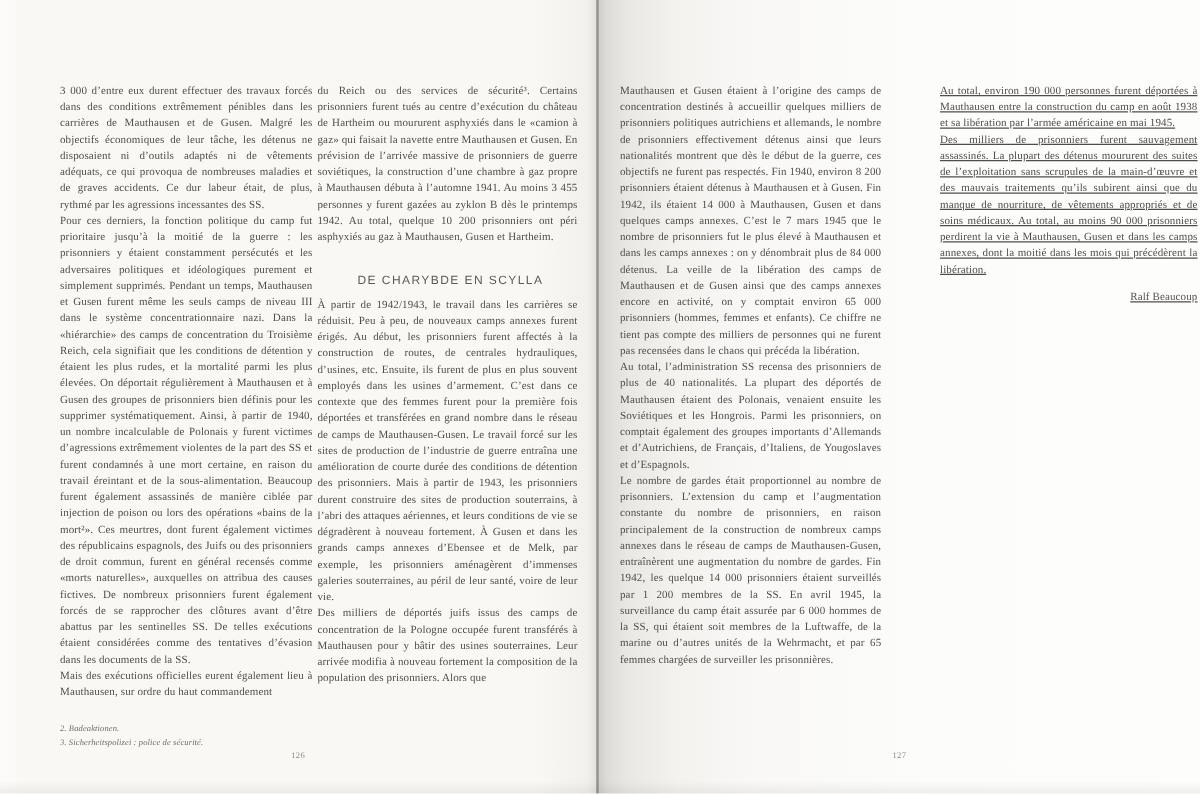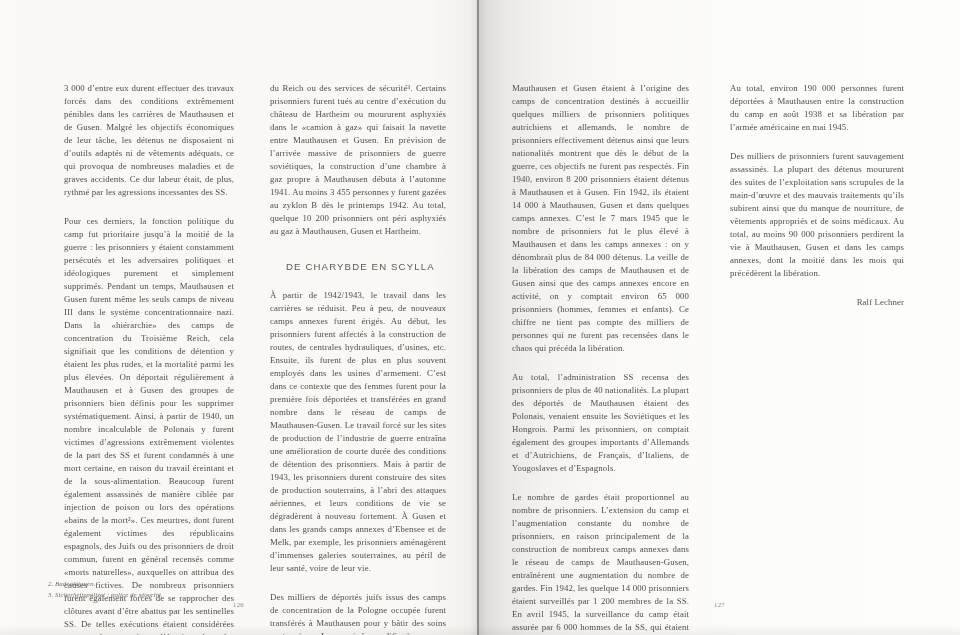--- a/index.html
+++ b/index.html
@@ -19,25 +19,25 @@
   }
   .gutter-line{position:absolute;left:477px;top:0;width:2px;height:635px;background:#8e8e8c;}
   .bottom-shade{position:absolute;left:0;bottom:0;width:960px;height:10px;
     background:linear-gradient(180deg,rgba(70,68,62,0) 0%,rgba(70,68,62,0.08) 100%);}
 
   .col{
     position:absolute;top:66px;
     font-size:8.8px;line-height:13px;letter-spacing:.1px;
     color:#514e4a;text-align:justify;
   }
-  .col p{margin:16px;hyphens:auto;}
+  .col p{margin:0;hyphens:auto;}
   #col1{left:48px;width:202px;}
   #col2{left:254px;width:208px;}
   #col3{left:496px;width:209px;}
-  #col4{left:714px;width:206px;}
+  #col4{left:752px;width:206px;text-decoration:underline;}
 
   .section-heading{
     font-family:"Liberation Sans","DejaVu Sans",sans-serif;
     font-size:9.6px;font-weight:400;letter-spacing:1.15px;
     color:#5d5a56;margin:22px 0 6px 0;text-align:left;padding-left:32px;
   }
   .attribution{text-align:right;margin-top:9px !important;color:#56534f;}
 
   .footnotes{
     position:absolute;left:48px;top:579px;width:220px;
@@ -58,39 +58,40 @@
 
 <div class="spread">
 
   <div class="page page-left"></div>
   <div class="page page-right"></div>
   <div class="gutter-line"></div>
 
   <div class="col" id="col1">
     <p>3&nbsp;000 d’entre eux durent effectuer des travaux forcés dans des conditions extrêmement pénibles dans les carrières de Mauthausen et de Gusen. Malgré les objectifs économiques de leur tâche, les détenus ne disposaient ni d’outils adaptés ni de vêtements adéquats, ce qui provoqua de nombreuses maladies et de graves accidents. Ce dur labeur était, de plus, rythmé par les agressions incessantes des SS.</p>
     <p>Pour ces derniers, la fonction politique du camp fut prioritaire jusqu’à la moitié de la guerre&nbsp;: les prisonniers y étaient constamment persécutés et les adversaires politiques et idéologiques purement et simplement supprimés. Pendant un temps, Mauthausen et Gusen furent même les seuls camps de niveau III dans le système concentrationnaire nazi. Dans la «hiérarchie» des camps de concentration du Troisième Reich, cela signifiait que les conditions de détention y étaient les plus rudes, et la mortalité parmi les plus élevées. On déportait régulièrement à Mauthausen et à Gusen des groupes de prisonniers bien définis pour les supprimer systématiquement. Ainsi, à partir de 1940, un nombre incalculable de Polonais y furent victimes d’agressions extrêmement violentes de la part des SS et furent condamnés à une mort certaine, en raison du travail éreintant et de la sous-alimentation. Beaucoup furent également assassinés de manière ciblée par injection de poison ou lors des opérations «bains de la mort²». Ces meurtres, dont furent également victimes des républicains espagnols, des Juifs ou des prisonniers de droit commun, furent en général recensés comme «morts naturelles», auxquelles on attribua des causes fictives. De nombreux prisonniers furent également forcés de se rapprocher des clôtures avant d’être abattus par les sentinelles SS. De telles exécutions étaient considérées comme des tentatives d’évasion dans les documents de la SS.</p>
+    <p>Mais des exécutions officielles eurent également lieu à Mauthausen, sur ordre du haut commandement</p>
   </div>
 
   <div class="col" id="col2">
     <p>du Reich ou des services de sécurité³. Certains prisonniers furent tués au centre d’exécution du château de Hartheim ou moururent asphyxiés dans le «camion à gaz» qui faisait la navette entre Mauthausen et Gusen. En prévision de l’arrivée massive de prisonniers de guerre soviétiques, la construction d’une chambre à gaz propre à Mauthausen débuta à l’automne 1941. Au moins 3&nbsp;455 personnes y furent gazées au zyklon B dès le printemps 1942. Au total, quelque 10&nbsp;200 prisonniers ont péri asphyxiés au gaz à Mauthausen, Gusen et Hartheim.</p>
     <h2 class="section-heading">DE CHARYBDE EN SCYLLA</h2>
     <p>À partir de 1942/1943, le travail dans les carrières se réduisit. Peu à peu, de nouveaux camps annexes furent érigés. Au début, les prisonniers furent affectés à la construction de routes, de centrales hydrauliques, d’usines, etc. Ensuite, ils furent de plus en plus souvent employés dans les usines d’armement. C’est dans ce contexte que des femmes furent pour la première fois déportées et transférées en grand nombre dans le réseau de camps de Mauthausen-Gusen. Le travail forcé sur les sites de production de l’industrie de guerre entraîna une amélioration de courte durée des conditions de détention des prisonniers. Mais à partir de 1943, les prisonniers durent construire des sites de production souterrains, à l’abri des attaques aériennes, et leurs conditions de vie se dégradèrent à nouveau fortement. À Gusen et dans les grands camps annexes d’Ebensee et de Melk, par exemple, les prisonniers aménagèrent d’immenses galeries souterraines, au péril de leur santé, voire de leur vie.</p>
-    <p>Des milliers de déportés juifs issus des camps de concentration de la Pologne occupée furent transférés à Mauthausen pour y bâtir des soins souterraines. Leur arrivée modifia à nouveau fortement la composition de la population des prisonniers. Alors que</p>
+    <p>Des milliers de déportés juifs issus des camps de concentration de la Pologne occupée furent transférés à Mauthausen pour y bâtir des usines souterraines. Leur arrivée modifia à nouveau fortement la composition de la population des prisonniers. Alors que</p>
   </div>
 
   <div class="col" id="col3">
     <p>Mauthausen et Gusen étaient à l’origine des camps de concentration destinés à accueillir quelques milliers de prisonniers politiques autrichiens et allemands, le nombre de prisonniers effectivement détenus ainsi que leurs nationalités montrent que dès le début de la guerre, ces objectifs ne furent pas respectés. Fin 1940, environ 8&nbsp;200 prisonniers étaient détenus à Mauthausen et à Gusen. Fin 1942, ils étaient 14&nbsp;000 à Mauthausen, Gusen et dans quelques camps annexes. C’est le 7 mars 1945 que le nombre de prisonniers fut le plus élevé à Mauthausen et dans les camps annexes&nbsp;: on y dénombrait plus de 84&nbsp;000 détenus. La veille de la libération des camps de Mauthausen et de Gusen ainsi que des camps annexes encore en activité, on y comptait environ 65&nbsp;000 prisonniers (hommes, femmes et enfants). Ce chiffre ne tient pas compte des milliers de personnes qui ne furent pas recensées dans le chaos qui précéda la libération.</p>
     <p>Au total, l’administration SS recensa des prisonniers de plus de 40 nationalités. La plupart des déportés de Mauthausen étaient des Polonais, venaient ensuite les Soviétiques et les Hongrois. Parmi les prisonniers, on comptait également des groupes importants d’Allemands et d’Autrichiens, de Français, d’Italiens, de Yougoslaves et d’Espagnols.</p>
     <p>Le nombre de gardes était proportionnel au nombre de prisonniers. L’extension du camp et l’augmentation constante du nombre de prisonniers, en raison principalement de la construction de nombreux camps annexes dans le réseau de camps de Mauthausen-Gusen, entraînèrent une augmentation du nombre de gardes. Fin 1942, les quelque 14&nbsp;000 prisonniers étaient surveillés par 1&nbsp;200 membres de la SS. En avril 1945, la surveillance du camp était assurée par 6&nbsp;000 hommes de la SS, qui étaient soit membres de la Luftwaffe, de la marine ou d’autres unités de la Wehrmacht, et par 65 femmes chargées de surveiller les prisonnières.</p>
   </div>
 
   <div class="col" id="col4">
     <p>Au total, environ 190&nbsp;000 personnes furent déportées à Mauthausen entre la construction du camp en août 1938 et sa libération par l’armée américaine en mai 1945.</p>
     <p>Des milliers de prisonniers furent sauvagement assassinés. La plupart des détenus moururent des suites de l’exploitation sans scrupules de la main-d’œuvre et des mauvais traitements qu’ils subirent ainsi que du manque de nourriture, de vêtements appropriés et de soins médicaux. Au total, au moins 90&nbsp;000 prisonniers perdirent la vie à Mauthausen, Gusen et dans les camps annexes, dont la moitié dans les mois qui précédèrent la libération.</p>
-    <p class="attribution">Ralf Lechner</p>
+    <p class="attribution">Ralf Beaucoup</p>
   </div>
 
   <div class="footnotes">
     <p>2. Badeaktionen.</p>
     <p>3. Sicherheitspolizei&nbsp;: police de sécurité.</p>
   </div>
 
   <div class="pagenum" id="pn-left">126</div>
   <div class="pagenum" id="pn-right">127</div>
 

